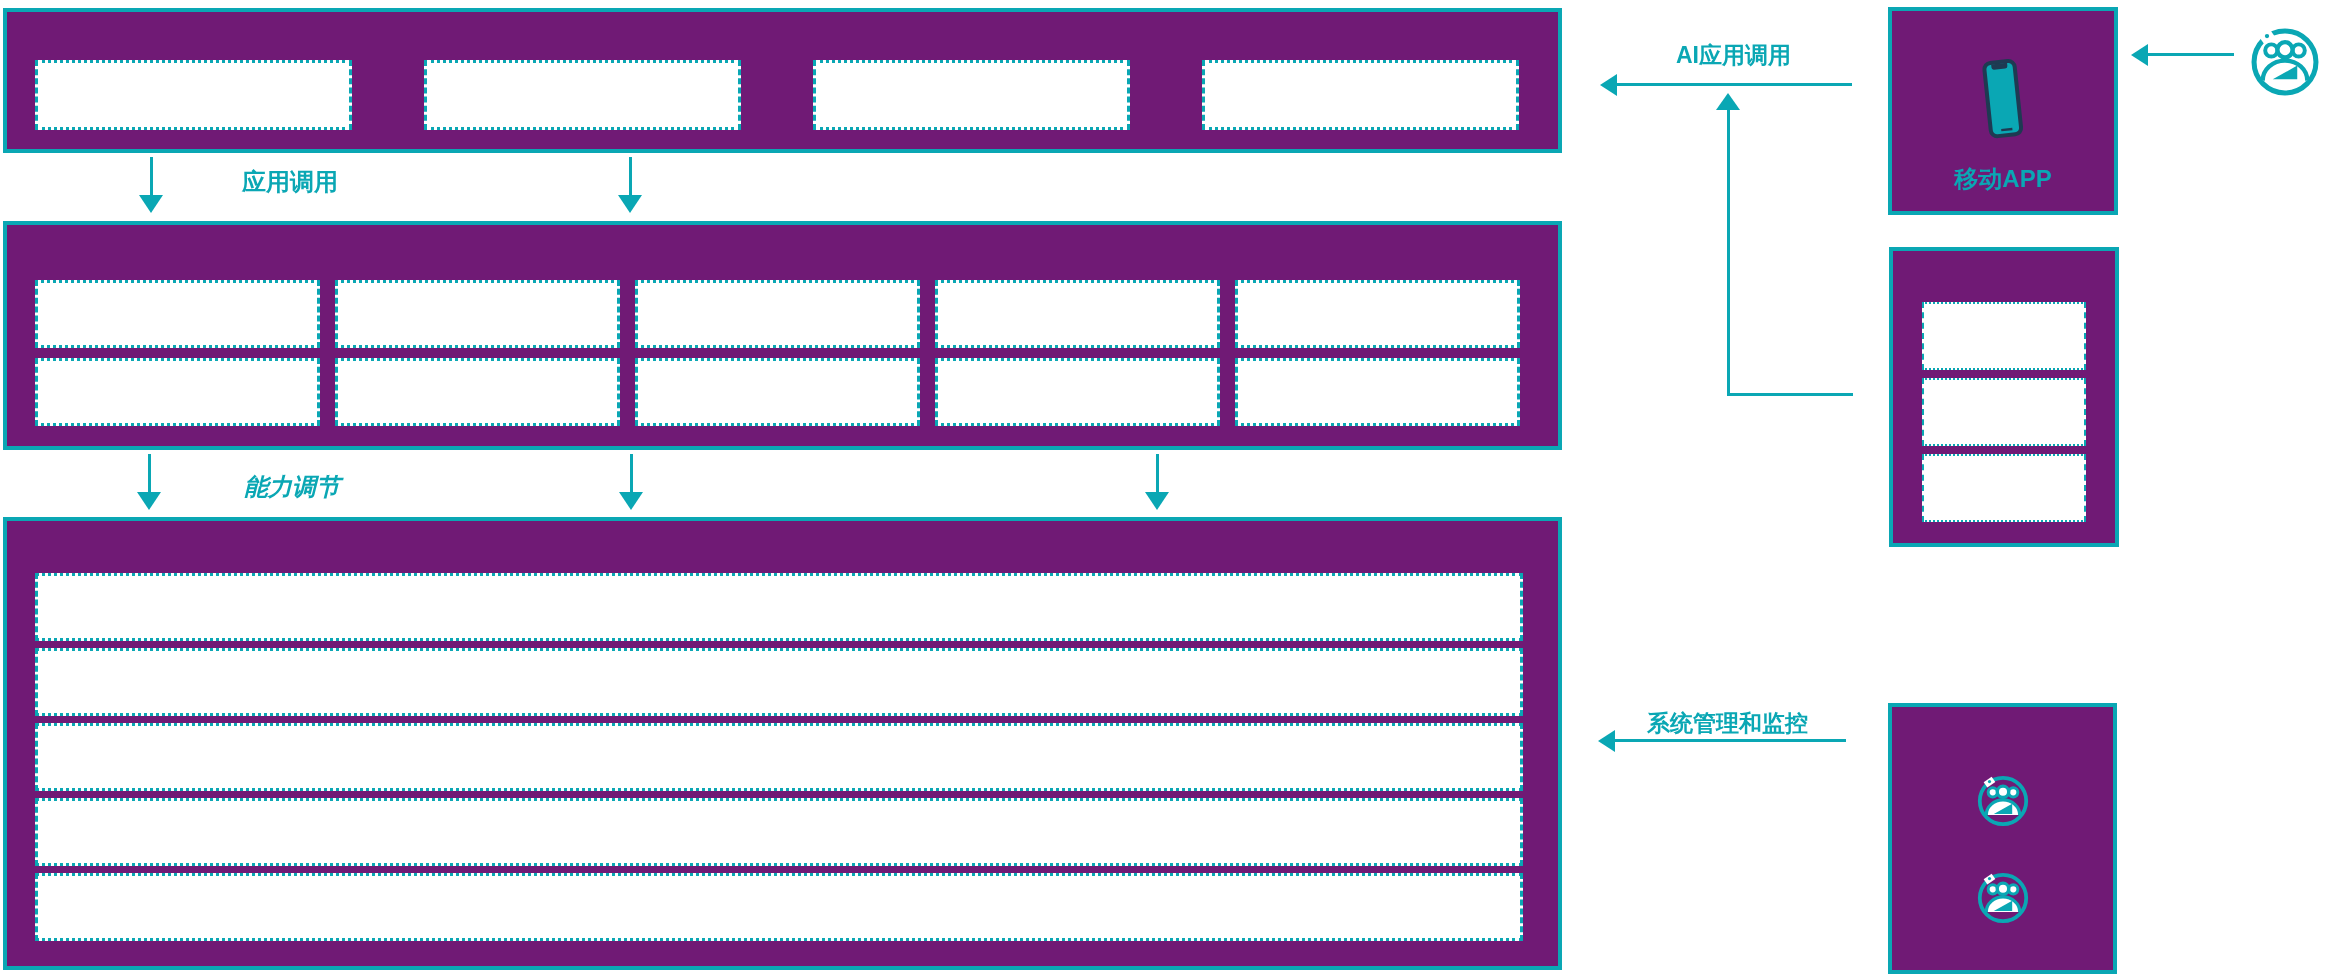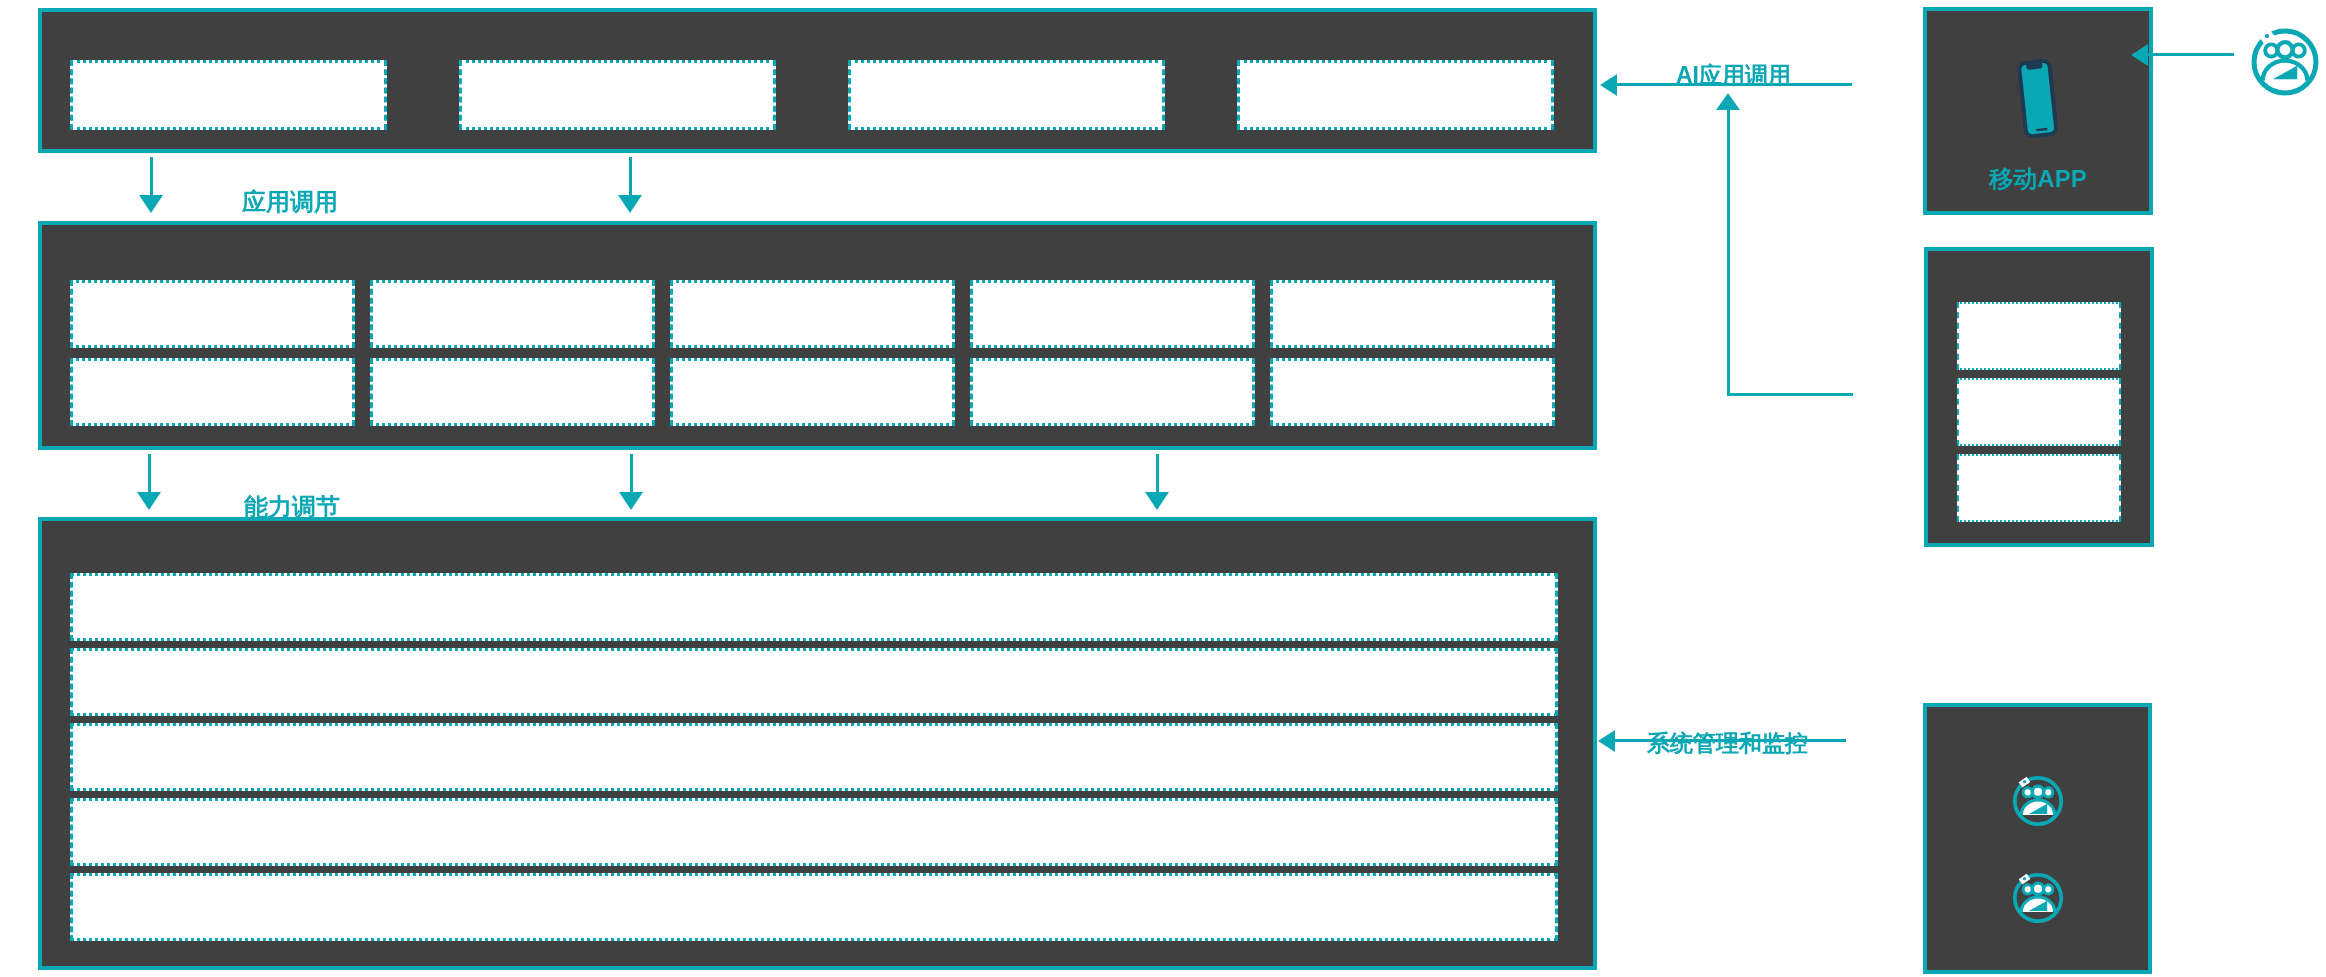--- a/index.html
+++ b/index.html
@@ -6,40 +6,40 @@
     --teal:#0aa7b4;
     --dark:#1e3a52;
   }
   html,body{margin:0;padding:0;}
   body{
     width:2326px;height:977px;position:relative;background:#ffffff;
     font-family:"Liberation Sans","DejaVu Sans",sans-serif;overflow:hidden;
   }
   
   .panel{
-    position:absolute;border:4px solid var(--teal);box-sizing:border-box;background:#404040;margin-left:35px;
+    position:absolute;border:4px solid var(--teal);box-sizing:border-box;background:#701a75;
   }
   
   .ph{
     border:3px solid var(--teal);
     border-style:dotted dashed;
     box-sizing:border-box;background:#fff;flex:0 0 auto;
   }
   .ph-s1{width:317px;height:70px;}
   .ph-s2{width:285px;height:68px;}
   .ph-s3{width:1488px;height:68px;}
   .ph-stack{width:164px;height:68px;border-width:2px;}
   #sec-top{left:3px;top:8px;width:1559px;height:145px;display:flex;flex-direction:row;gap:72px;padding:48px 0 0 28px;}
   #sec-mid{left:3px;top:221px;width:1559px;height:229px;display:grid;grid-template-columns:repeat(5,285px);grid-auto-rows:68px;column-gap:15px;row-gap:10px;padding:55px 0 0 28px;}
   #sec-bot{left:3px;top:517px;width:1559px;height:453px;display:flex;flex-direction:column;gap:7px;padding:52px 0 0 28px;}
   #panel-mobile{left:1888px;top:7px;width:230px;height:208px;display:flex;flex-direction:column;align-items:center;padding-top:46px;}
   #panel-stack{left:1889px;top:247px;width:230px;height:300px;display:flex;flex-direction:column;align-items:center;gap:8px;padding-top:51px;}
   #panel-monitor{left:1888px;top:703px;width:229px;height:271px;display:flex;flex-direction:column;align-items:center;gap:43px;padding-top:67px;}
   .lbl{
-    position:absolute;color:var(--teal);font-weight:bold;font-size:24px;line-height:1.2;white-space:nowrap;margin-top:20px;
+    position:absolute;color:var(--teal);font-weight:bold;font-size:24px;line-height:1.2;white-space:nowrap;
   }
   .lbl-sm{font-size:23px;}
   .mobile-caption{color:var(--teal);font-weight:bold;font-size:24px;margin-top:18px;}
   
   .vline{position:absolute;width:3px;background:var(--teal);}
   .hline{position:absolute;height:3px;background:var(--teal);}
   .head-down{position:absolute;width:0;height:0;border-left:12px solid transparent;border-right:12px solid transparent;border-top:18px solid var(--teal);}
   .head-up{position:absolute;width:0;height:0;border-left:12px solid transparent;border-right:12px solid transparent;border-bottom:17px solid var(--teal);}
   .head-left{position:absolute;width:0;height:0;border-top:11px solid transparent;border-bottom:11px solid transparent;border-right:17px solid var(--teal);}
   .users-icon{display:block;}
@@ -97,21 +97,21 @@
 <div class="vline" style="left:629px;top:157px;height:40px;"></div>
 <div class="head-down" style="left:618px;top:195px;"></div>
 <div class="lbl" style="left:242px;top:168px;">应用调用</div>
 
 <div class="vline" style="left:148px;top:454px;height:40px;"></div>
 <div class="head-down" style="left:137px;top:492px;"></div>
 <div class="vline" style="left:630px;top:454px;height:40px;"></div>
 <div class="head-down" style="left:619px;top:492px;"></div>
 <div class="vline" style="left:1156px;top:454px;height:40px;"></div>
 <div class="head-down" style="left:1145px;top:492px;"></div>
-<div class="lbl" style="left:244px;top:473px;">能力调节</div>
+<div class="lbl" style="left:244px;top:473px;font-style:italic;">能力调节</div>
 
 <div class="lbl lbl-sm" style="left:1676px;top:42px;">AI应用调用</div>
 <div class="hline" style="left:1617px;top:83px;width:235px;"></div>
 <div class="head-left" style="left:1600px;top:74px;"></div>
 <div class="head-up" style="left:1716px;top:93px;"></div>
 <div class="vline" style="left:1727px;top:108px;height:287px;"></div>
 <div class="hline" style="left:1727px;top:393px;width:126px;"></div>
 
 <div class="panel" id="panel-mobile">
   <svg class="phone-svg" width="48" height="88" viewBox="0 0 60 110">

